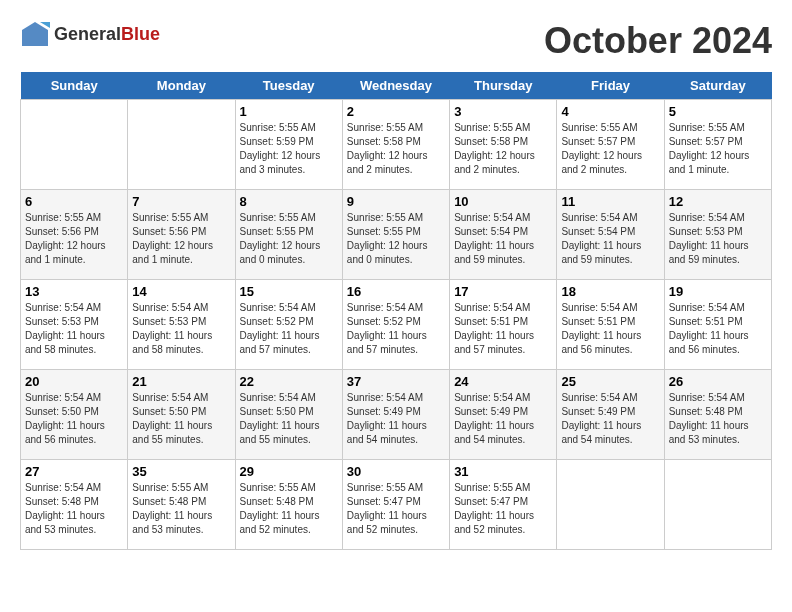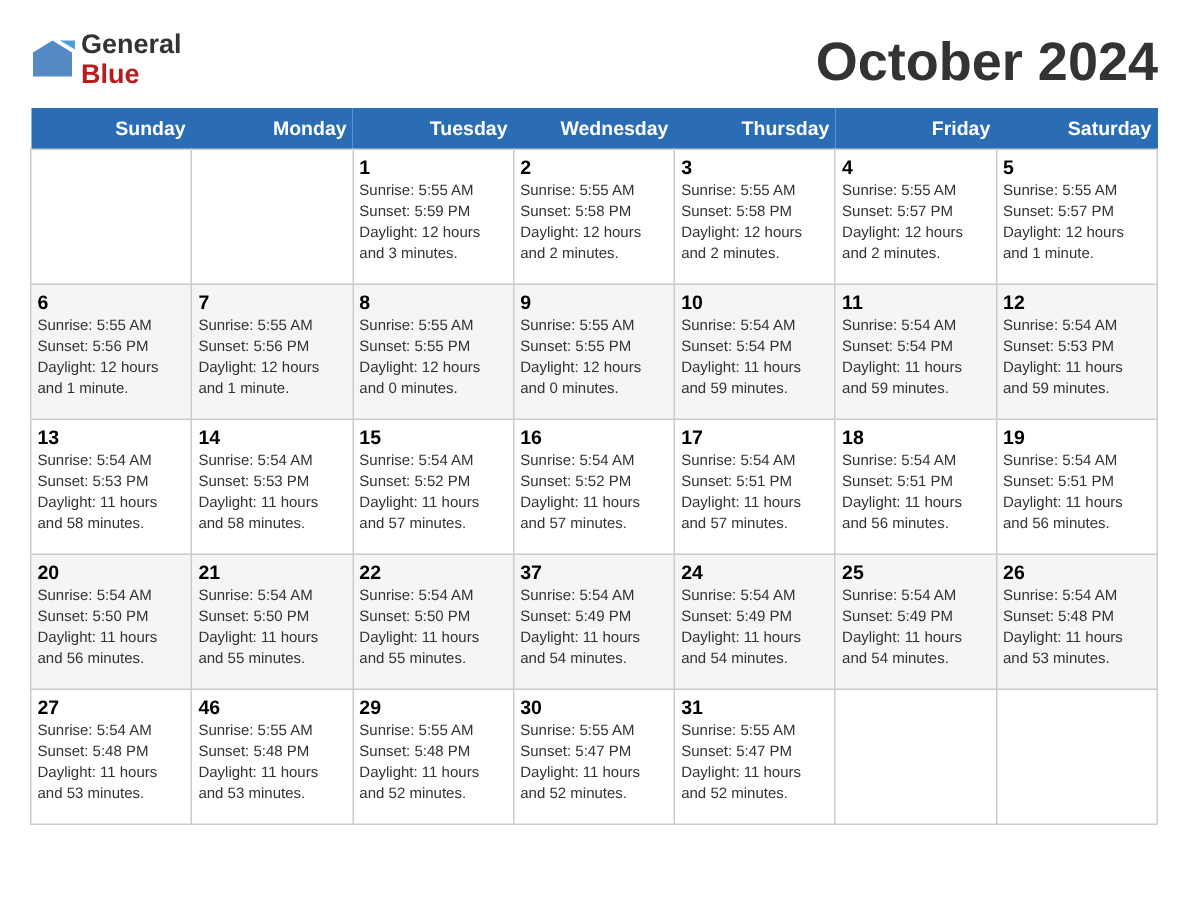--- a/index.html
+++ b/index.html
@@ -15,21 +15,21 @@
       justify-content: space-between;
       align-items: flex-start;
       margin-bottom: 10px;
     }
     .logo {
       display: flex;
       align-items: center;
     }
     .logo-text {
       display: flex;
-      flex-direction: column;
+      flex-direction: row;
       line-height: 1.1;
     }
     .logo-general {
       font-size: 18px;
       font-weight: bold;
       color: #333;
     }
     .logo-blue {
       font-size: 18px;
       font-weight: bold;
@@ -53,21 +53,21 @@
     }
     table {
       width: 100%;
       border-collapse: collapse;
       font-size: 11px;
     }
     thead tr th {
       background-color: #2a6db5;
       color: white;
       padding: 6px 4px;
-      text-align: right;
+      text-align: center;
       font-size: 13px;
       font-weight: bold;
     }
     tbody tr td {
       border: 1px solid #ccc;
       vertical-align: top;
       padding: 4px;
       width: 14.28%;
       min-height: 80px;
       height: 90px;
@@ -291,21 +291,21 @@
         </td>
       </tr>
       <tr>
         <td>
           <div class="day-number">27</div>
           <div class="day-detail" style="white-space: pre-line;">Sunrise: 5:54 AM
 Sunset: 5:48 PM
 Daylight: 11 hours and 53 minutes.</div>
         </td>
         <td>
-          <div class="day-number">46</div>
+          <div class="day-number">35</div>
           <div class="day-detail" style="white-space: pre-line;">Sunrise: 5:55 AM
 Sunset: 5:48 PM
 Daylight: 11 hours and 53 minutes.</div>
         </td>
         <td>
           <div class="day-number">29</div>
           <div class="day-detail" style="white-space: pre-line;">Sunrise: 5:55 AM
 Sunset: 5:48 PM
 Daylight: 11 hours and 52 minutes.</div>
         </td>

